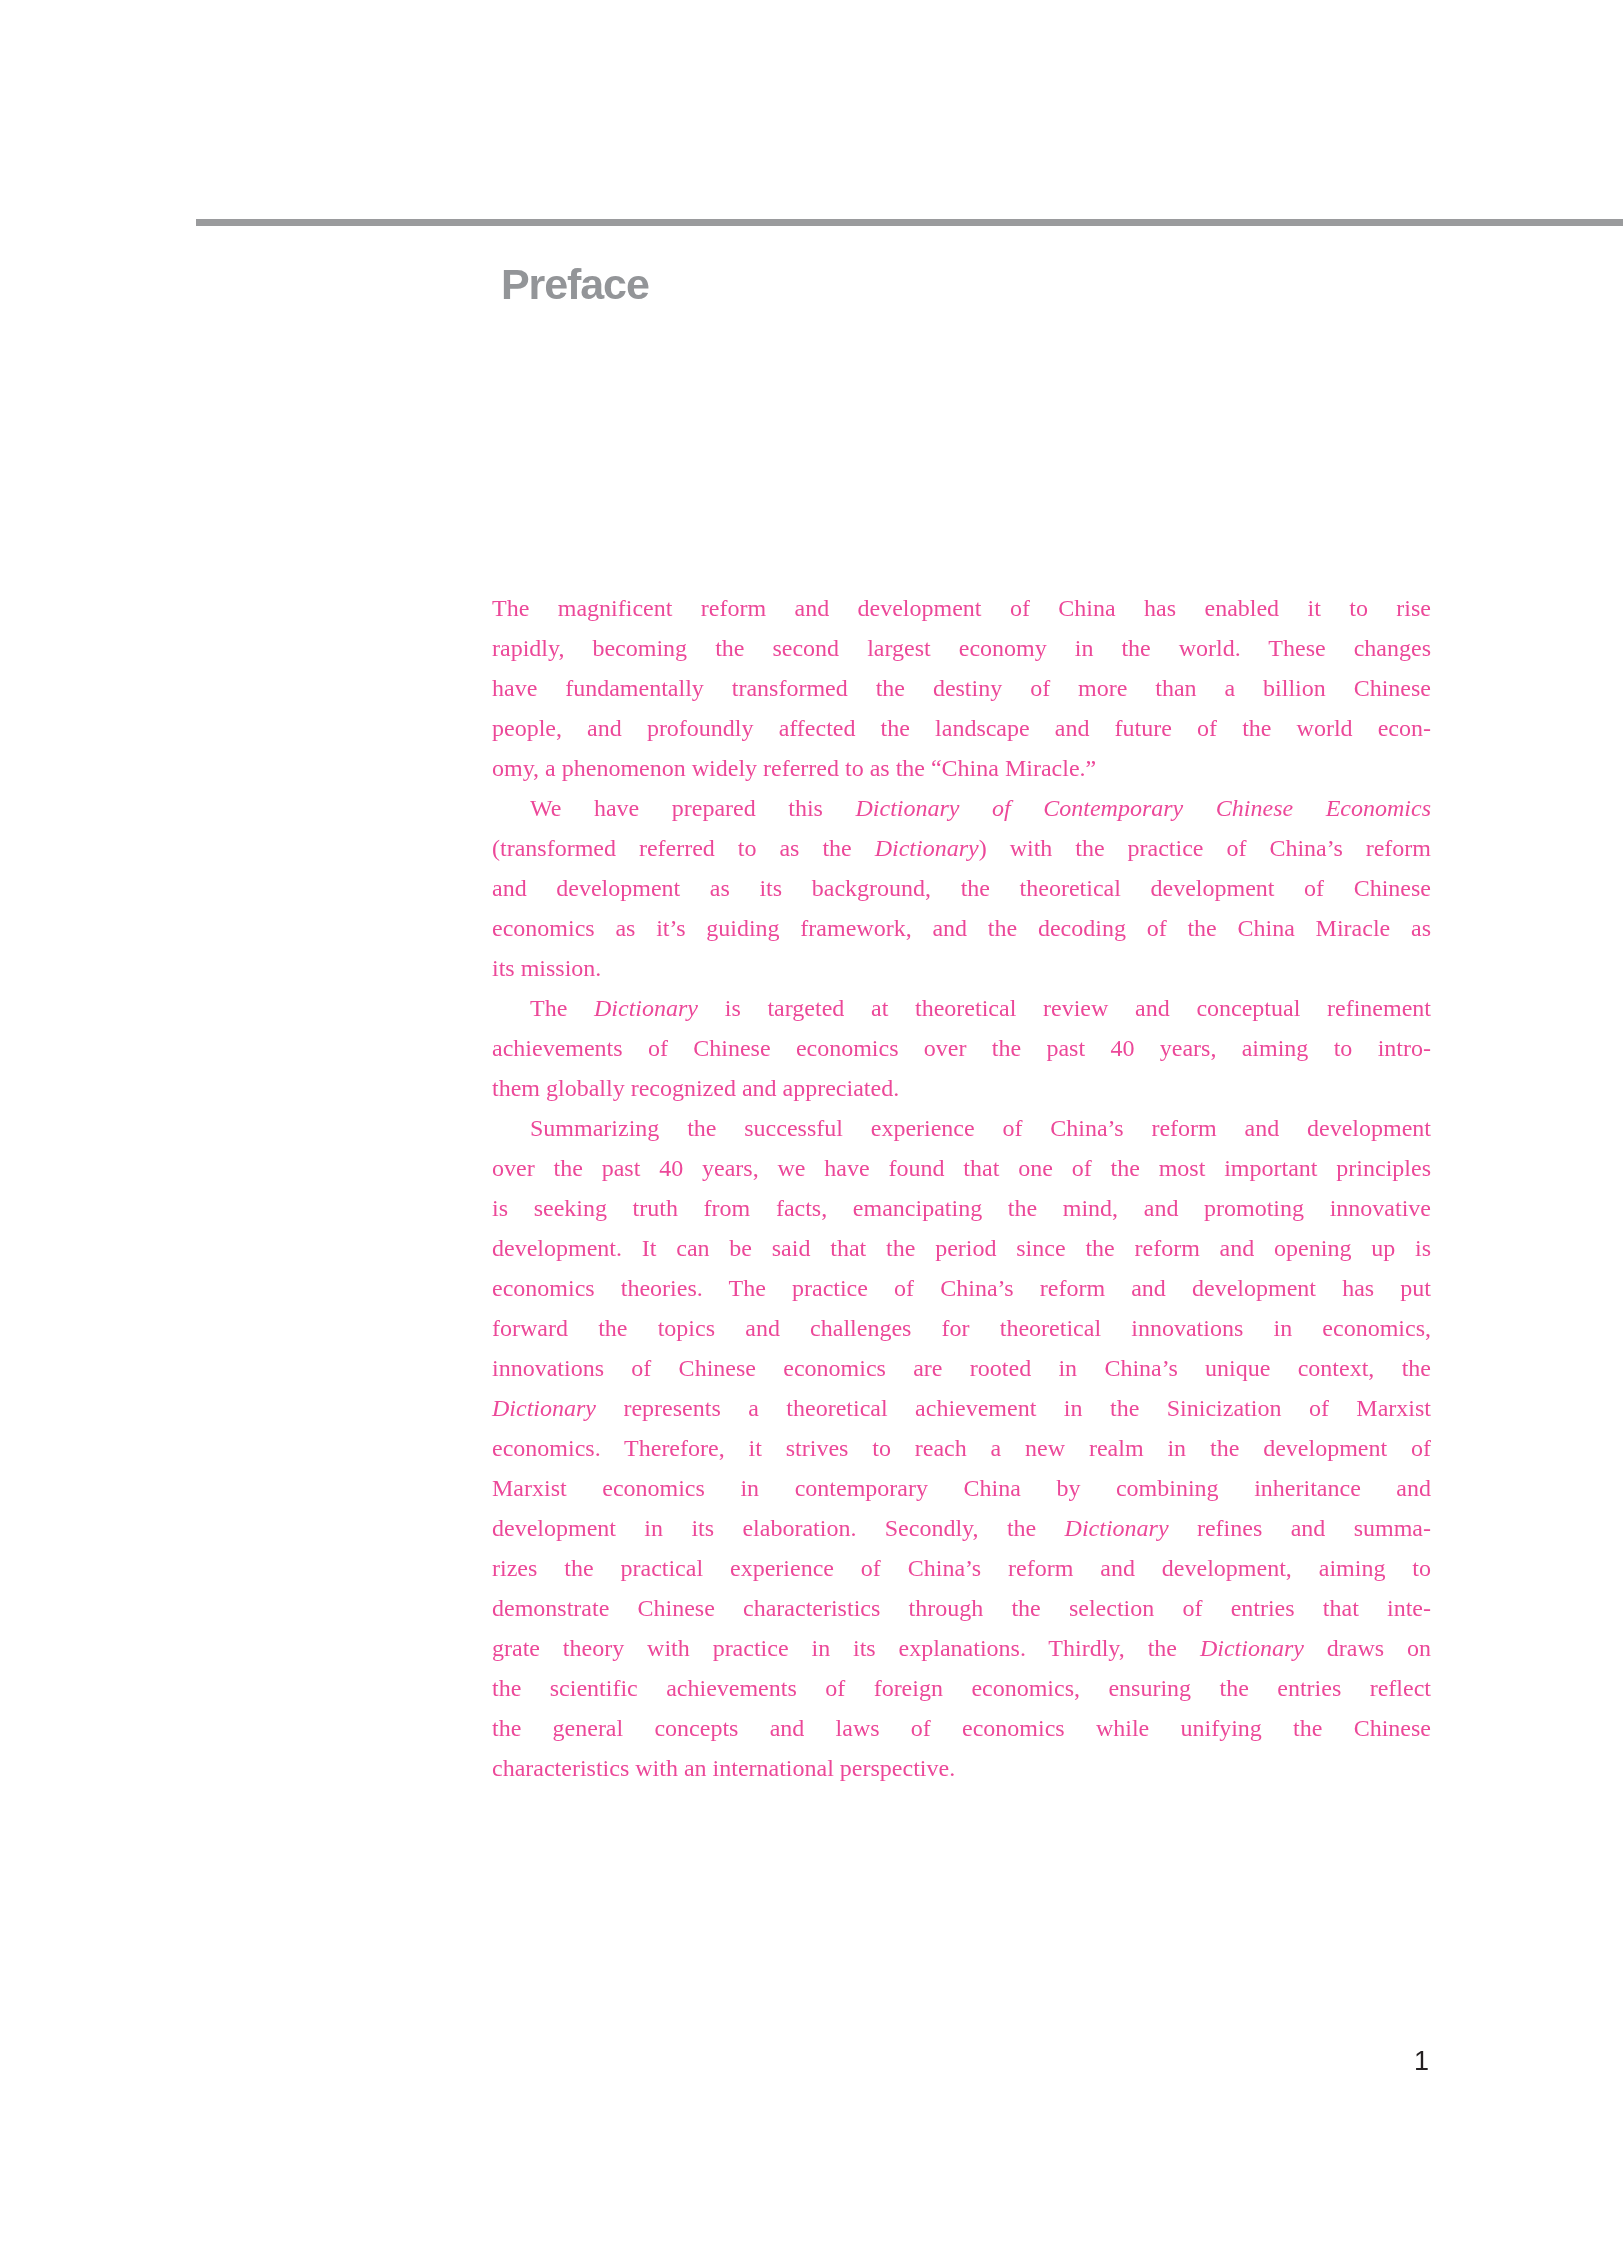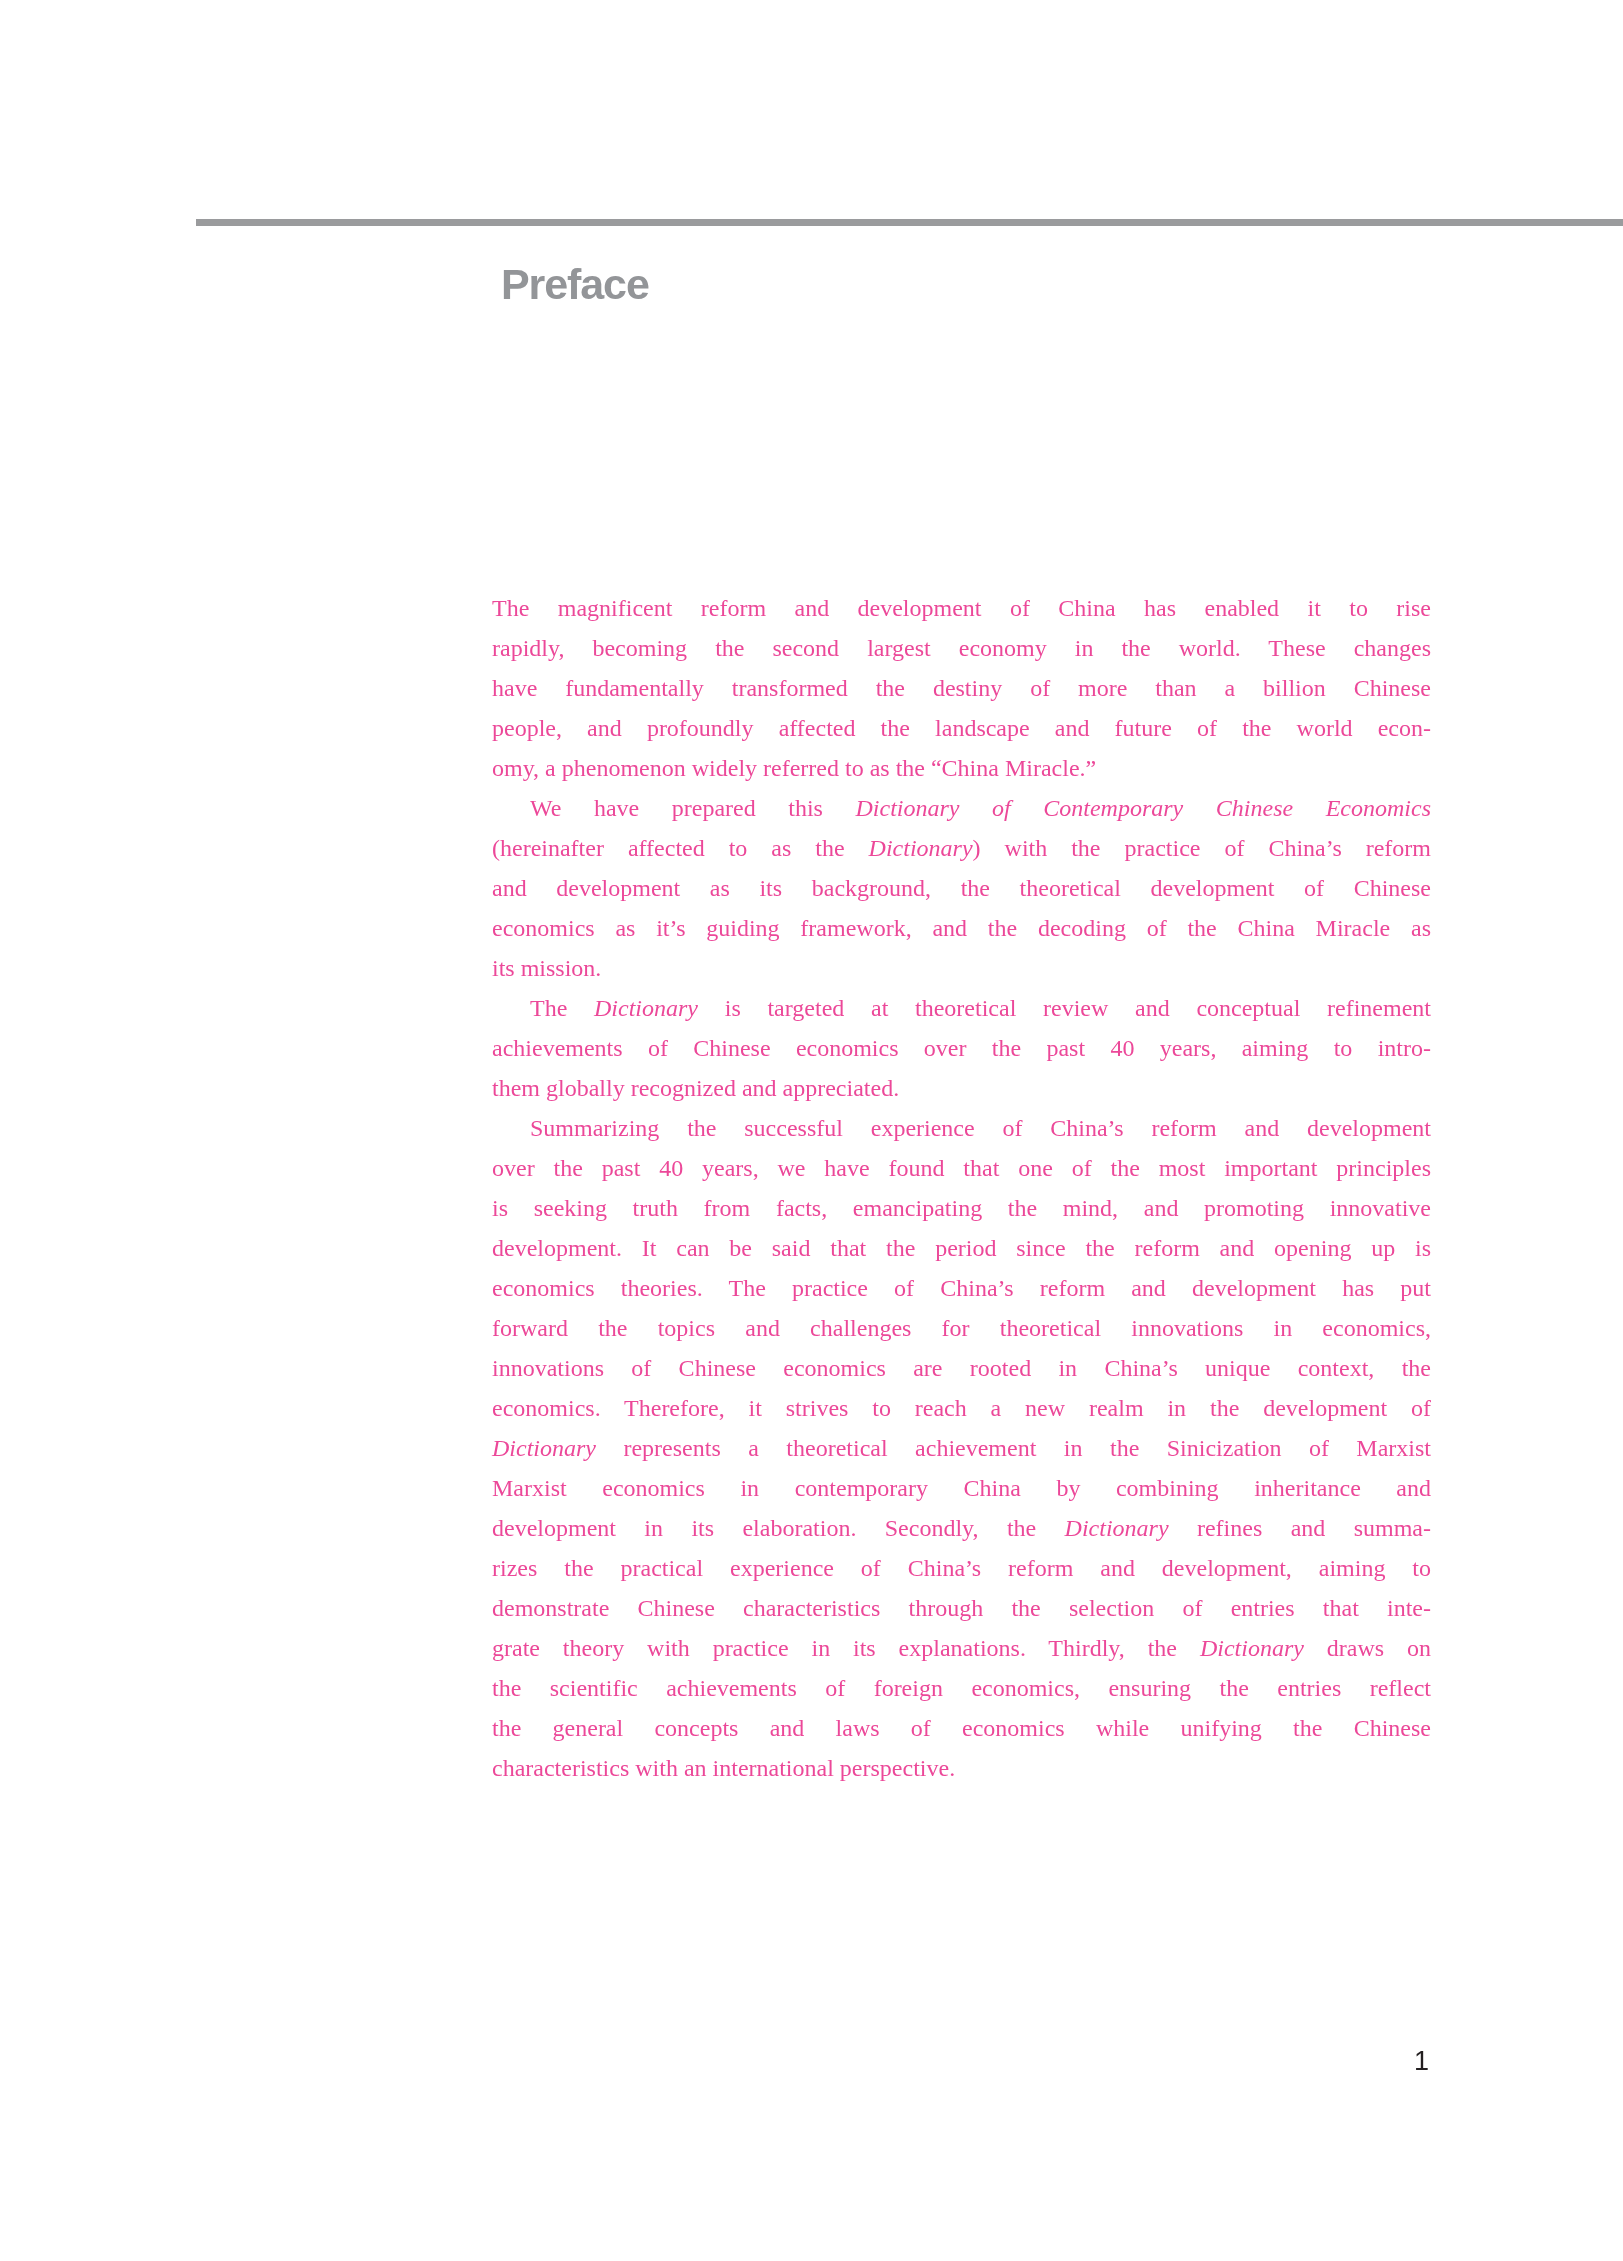--- a/index.html
+++ b/index.html
@@ -84,40 +84,40 @@
 <div class="body-text" id="body-text">
     <div class="para">
       <span class="line"><span>The magnificent reform and development of China has enabled it to rise</span></span>
       <span class="line"><span>rapidly, becoming the second largest economy in the world. These changes</span></span>
       <span class="line"><span>have fundamentally transformed the destiny of more than a billion Chinese</span></span>
       <span class="line"><span>people, and profoundly affected the landscape and future of the world econ-</span></span>
       <span class="line last"><span>omy, a phenomenon widely referred to as the “China Miracle.”</span></span>
     </div>
     <div class="para">
       <span class="line indent"><span>We have prepared this </span><span class="seg-italic">Dictionary of Contemporary Chinese Economics</span></span>
-      <span class="line"><span>(hereinafter affected to as the </span><span class="seg-italic">Dictionary</span><span>) with the practice of China’s reform</span></span>
+      <span class="line"><span>(transformed referred to as the </span><span class="seg-italic">Dictionary</span><span>) with the practice of China’s reform</span></span>
       <span class="line"><span>and development as its background, the theoretical development of Chinese</span></span>
       <span class="line"><span>economics as it’s guiding framework, and the decoding of the China Miracle as</span></span>
       <span class="line last"><span>its mission.</span></span>
     </div>
     <div class="para">
       <span class="line indent"><span>The </span><span class="seg-italic">Dictionary</span><span> is targeted at theoretical review and conceptual refinement</span></span>
       <span class="line"><span>achievements of Chinese economics over the past 40 years, aiming to intro-</span></span>
       <span class="line last"><span>them globally recognized and appreciated.</span></span>
     </div>
     <div class="para">
       <span class="line indent"><span>Summarizing the successful experience of China’s reform and development</span></span>
       <span class="line"><span>over the past 40 years, we have found that one of the most important principles</span></span>
       <span class="line"><span>is seeking truth from facts, emancipating the mind, and promoting innovative</span></span>
       <span class="line"><span>development. It can be said that the period since the reform and opening up is</span></span>
       <span class="line"><span>economics theories. The practice of China’s reform and development has put</span></span>
       <span class="line"><span>forward the topics and challenges for theoretical innovations in economics,</span></span>
       <span class="line"><span>innovations of Chinese economics are rooted in China’s unique context, the</span></span>
+      <span class="line"><span class="seg-italic">Dictionary</span><span> represents a theoretical achievement in the Sinicization of Marxist</span></span>
       <span class="line"><span>economics. Therefore, it strives to reach a new realm in the development of</span></span>
-      <span class="line"><span class="seg-italic">Dictionary</span><span> represents a theoretical achievement in the Sinicization of Marxist</span></span>
       <span class="line"><span>Marxist economics in contemporary China by combining inheritance and</span></span>
       <span class="line"><span>development in its elaboration. Secondly, the </span><span class="seg-italic">Dictionary</span><span> refines and summa-</span></span>
       <span class="line"><span>rizes the practical experience of China’s reform and development, aiming to</span></span>
       <span class="line"><span>demonstrate Chinese characteristics through the selection of entries that inte-</span></span>
       <span class="line"><span>grate theory with practice in its explanations. Thirdly, the </span><span class="seg-italic">Dictionary</span><span> draws on</span></span>
       <span class="line"><span>the scientific achievements of foreign economics, ensuring the entries reflect</span></span>
       <span class="line"><span>the general concepts and laws of economics while unifying the Chinese</span></span>
       <span class="line last"><span>characteristics with an international perspective.</span></span>
     </div>
   </div>

